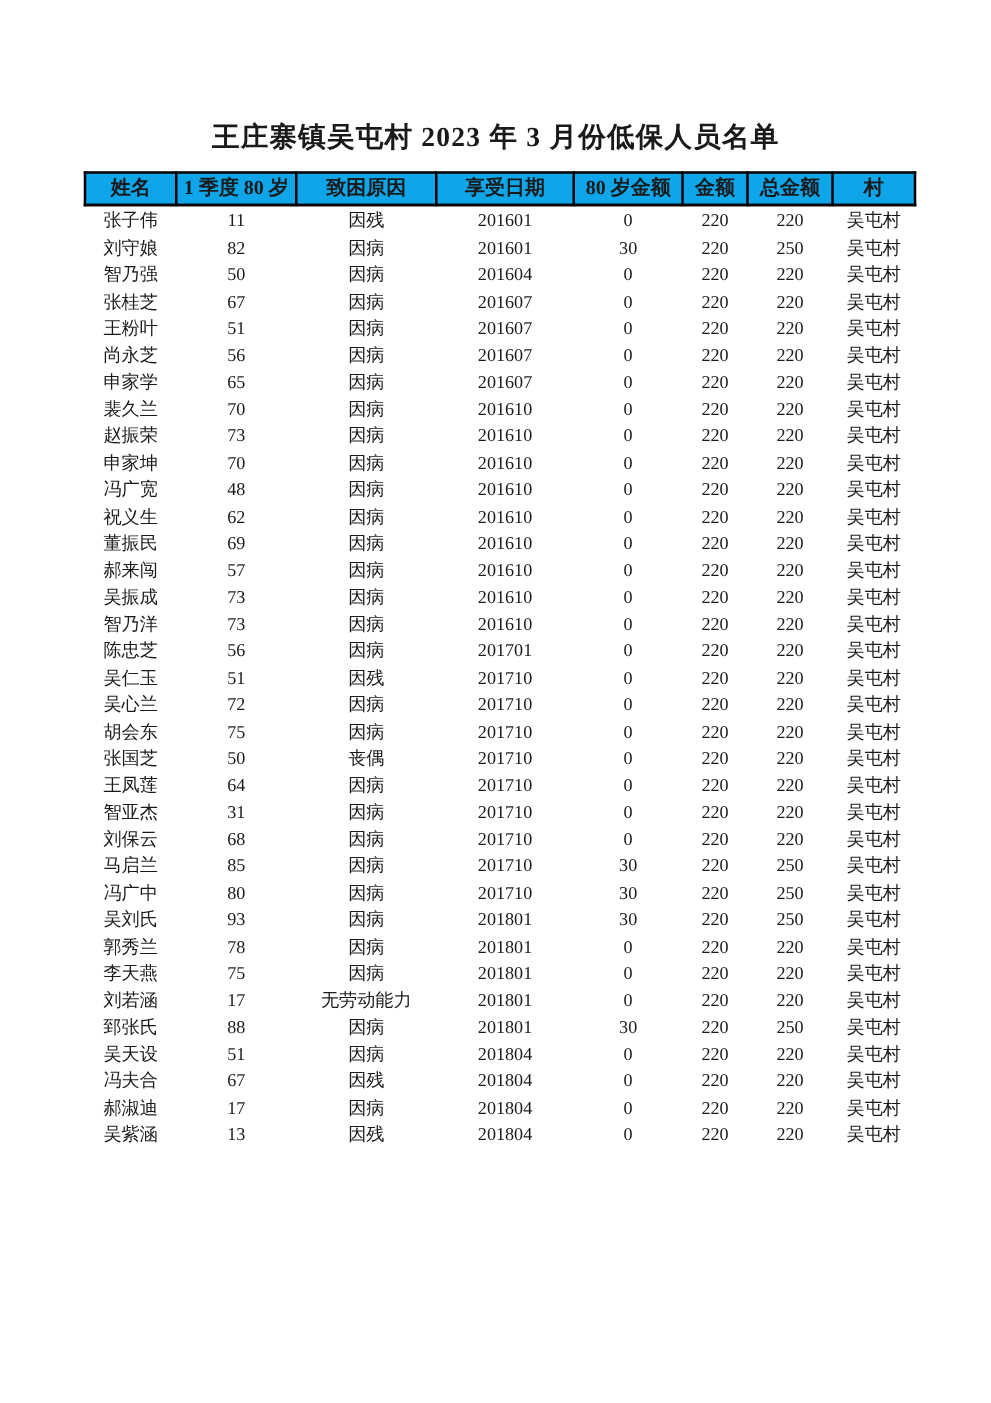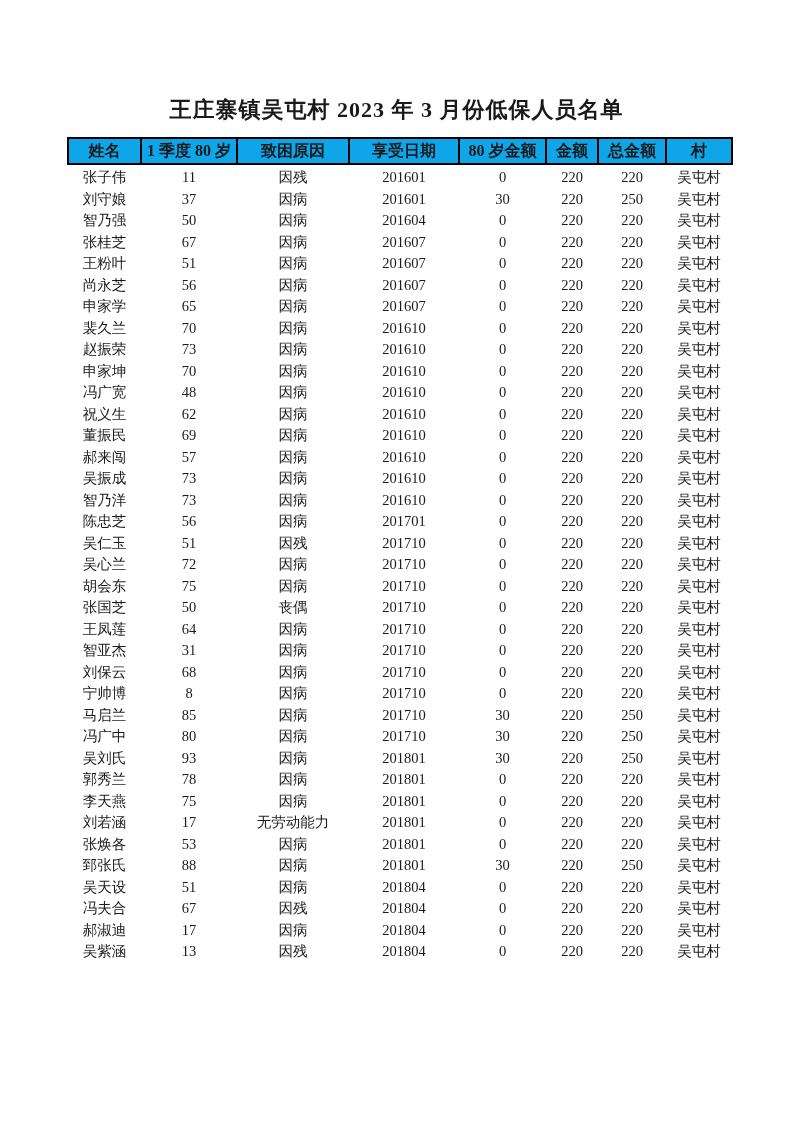--- a/index.html
+++ b/index.html
@@ -107,21 +107,21 @@
           <td class="c1">11</td>
           <td class="c2">因残</td>
           <td class="c3">201601</td>
           <td class="c4">0</td>
           <td class="c5">220</td>
           <td class="c6">220</td>
           <td class="c7">吴屯村</td>
         </tr>
         <tr>
           <td class="c0">刘守娘</td>
-          <td class="c1">37</td>
+          <td class="c1">82</td>
           <td class="c2">因病</td>
           <td class="c3">201601</td>
           <td class="c4">30</td>
           <td class="c5">220</td>
           <td class="c6">250</td>
           <td class="c7">吴屯村</td>
         </tr>
         <tr>
           <td class="c0">智乃强</td>
           <td class="c1">50</td>
@@ -336,30 +336,20 @@
           <td class="c0">刘保云</td>
           <td class="c1">68</td>
           <td class="c2">因病</td>
           <td class="c3">201710</td>
           <td class="c4">0</td>
           <td class="c5">220</td>
           <td class="c6">220</td>
           <td class="c7">吴屯村</td>
         </tr>
         <tr>
-          <td class="c0">宁帅博</td>
-          <td class="c1">8</td>
-          <td class="c2">因病</td>
-          <td class="c3">201710</td>
-          <td class="c4">0</td>
-          <td class="c5">220</td>
-          <td class="c6">220</td>
-          <td class="c7">吴屯村</td>
-        </tr>
-        <tr>
           <td class="c0">马启兰</td>
           <td class="c1">85</td>
           <td class="c2">因病</td>
           <td class="c3">201710</td>
           <td class="c4">30</td>
           <td class="c5">220</td>
           <td class="c6">250</td>
           <td class="c7">吴屯村</td>
         </tr>
         <tr>
@@ -399,30 +389,20 @@
           <td class="c3">201801</td>
           <td class="c4">0</td>
           <td class="c5">220</td>
           <td class="c6">220</td>
           <td class="c7">吴屯村</td>
         </tr>
         <tr>
           <td class="c0">刘若涵</td>
           <td class="c1">17</td>
           <td class="c2">无劳动能力</td>
-          <td class="c3">201801</td>
-          <td class="c4">0</td>
-          <td class="c5">220</td>
-          <td class="c6">220</td>
-          <td class="c7">吴屯村</td>
-        </tr>
-        <tr>
-          <td class="c0">张焕各</td>
-          <td class="c1">53</td>
-          <td class="c2">因病</td>
           <td class="c3">201801</td>
           <td class="c4">0</td>
           <td class="c5">220</td>
           <td class="c6">220</td>
           <td class="c7">吴屯村</td>
         </tr>
         <tr>
           <td class="c0">郅张氏</td>
           <td class="c1">88</td>
           <td class="c2">因病</td>

